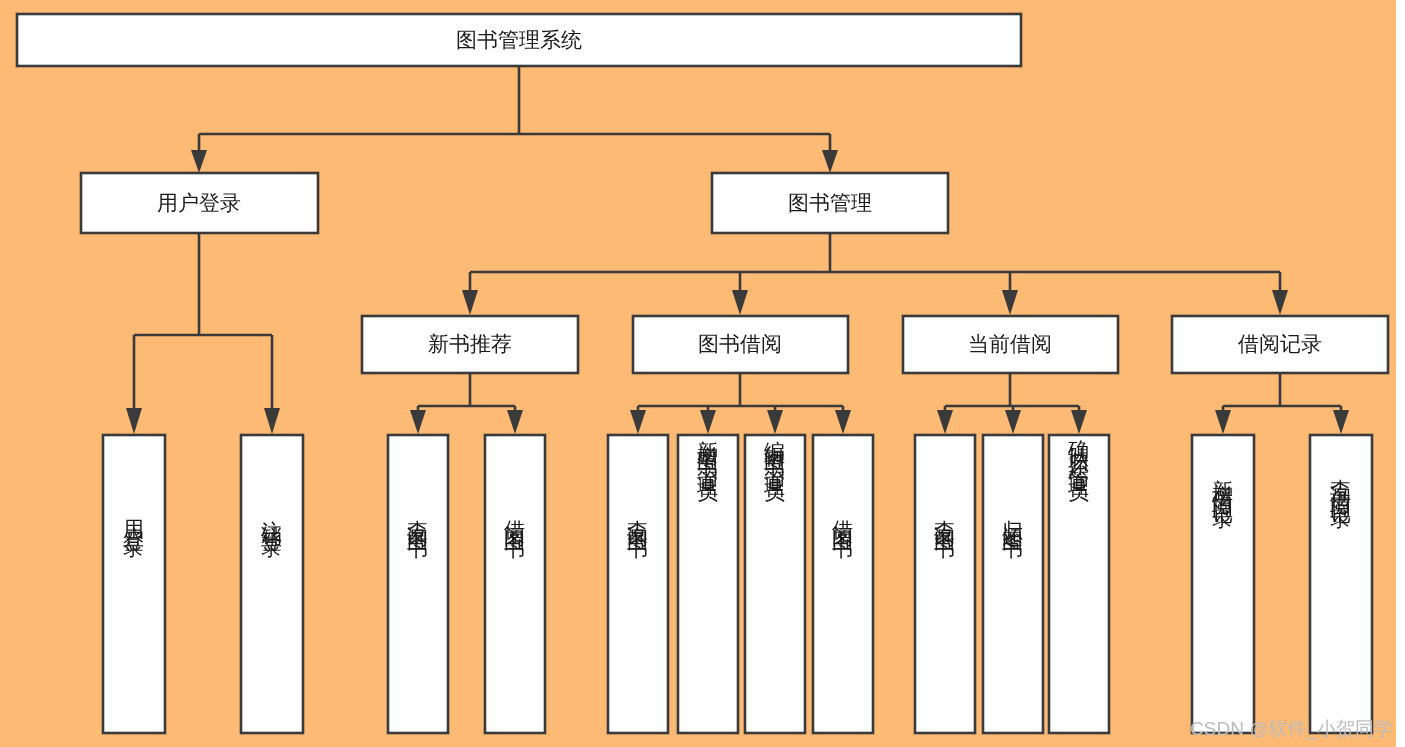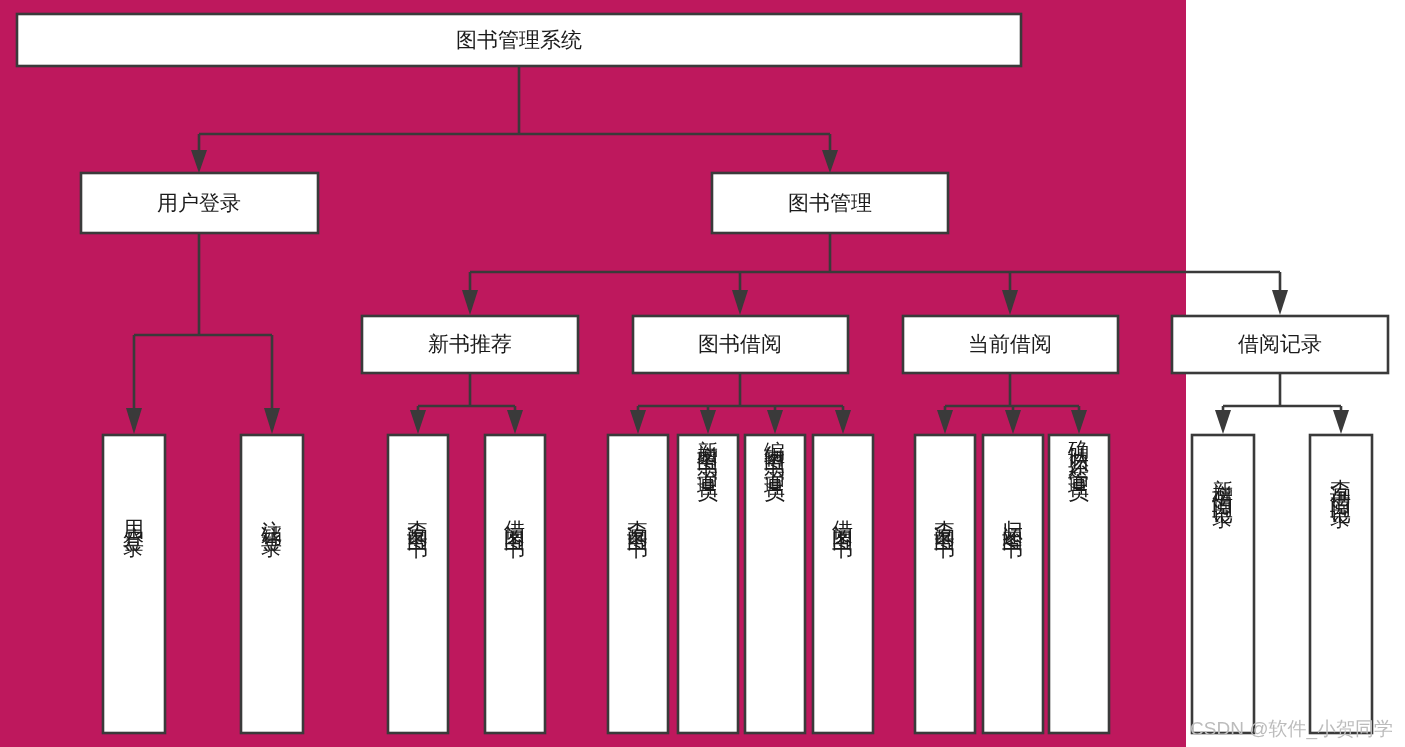--- a/index.html
+++ b/index.html
@@ -8,23 +8,23 @@
     background: #ffffff;
   }
   body {
     width: 1405px;
     height: 747px;
     font-family: "Liberation Sans", "DejaVu Sans", sans-serif;
     overflow: hidden;
   }
   #diagram-root {
     position: relative;
-    width: 1186px;
+    width: 1396px;
     height: 747px;
-    background: #be185d;
+    background: #fdba74;
   }
   svg.diagram-canvas {
     position: absolute;
     left: 0;
     top: 0;
     width: 1405px;
     height: 747px;
   }
   .node-box {
     fill: #ffffff;

